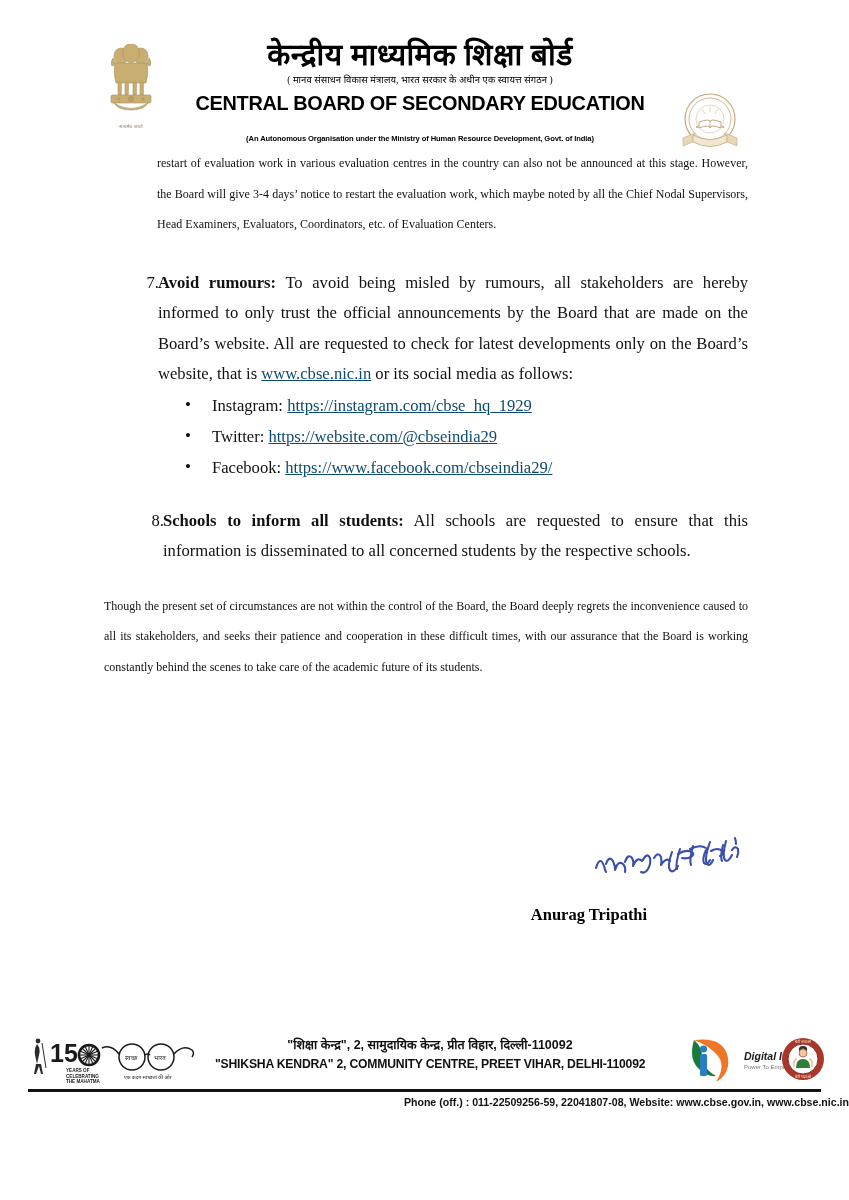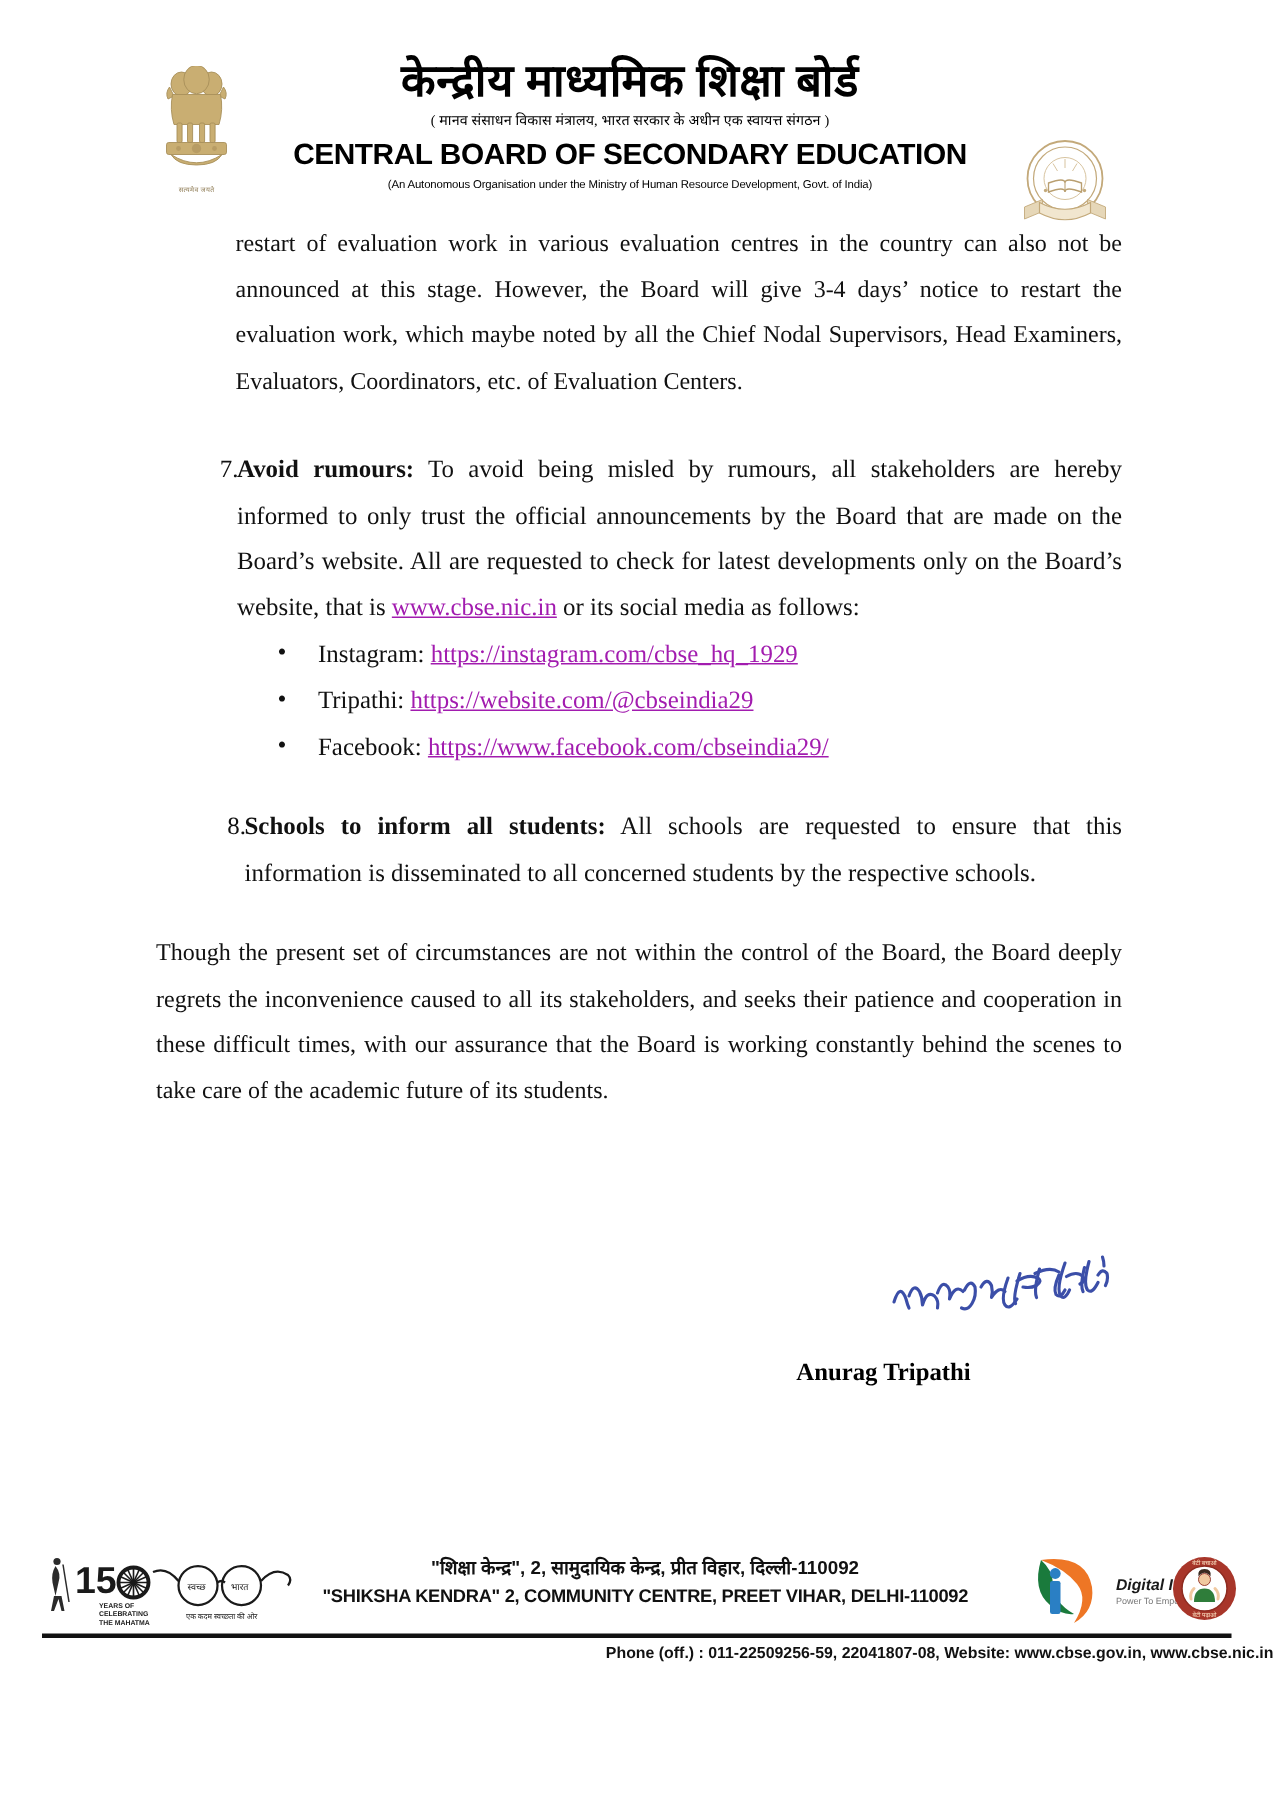--- a/index.html
+++ b/index.html
@@ -87,23 +87,23 @@
     color: #000;
     margin-top: 6px;
     letter-spacing: -0.3px;
     transform: scaleX(1.02);
     white-space: nowrap;
   }
 
   .eng-sub {
     font-family: "Liberation Sans", sans-serif;
     font-size: 7.6px;
-    font-weight: normal;
+    font-weight: bold;
     color: #000;
-    margin-top: 3px;
+    margin-top: 19px;
     letter-spacing: -0.1px;
     white-space: nowrap;
   }
 
   .emblem-right {
     position: absolute;
     left: 675px;
     top: 48px;
     width: 70px;
     height: 70px;
@@ -111,21 +111,21 @@
 
   
   .body-area {
     position: absolute;
     top: 148px;
     left: 0;
     width: 849px;
   }
 
   p.para {
-    font-size: 16px;
+    font-size: 12px;
     line-height: 30.5px;
     text-align: justify;
     color: #111;
   }
 
   .para-top {
     margin-left: 157px;
     margin-right: 101px;
   }
 
@@ -150,21 +150,21 @@
     text-align: right;
     font-size: 16.6px;
   }
 
   .item-7 { margin-left: 135px; padding-left: 23px; }
   .item-8 { margin-left: 140px; padding-left: 23px; margin-top: 23px; }
 
   .lead { font-weight: bold; }
 
   a.link, .link {
-    color: #a21caf;
+    color: #0c4a6e;
     text-decoration: underline;
   }
 
   ul.social {
     list-style: none;
     margin-left: 185px;
   }
 
   ul.social li {
     position: relative;
@@ -364,21 +364,21 @@
     <p class="para para-top">restart of evaluation work in various evaluation centres in the country can also not be announced at this stage. However, the Board will give 3-4 days’ notice to restart the evaluation work, which maybe noted by all the Chief Nodal Supervisors, Head Examiners, Evaluators, Coordinators, etc. of Evaluation Centers.</p>
 
     <div class="numlist">
 
       <div class="numitem item-7">
         <span class="num">7.</span><span class="lead">Avoid rumours:</span><span> To avoid being misled by rumours, all stakeholders are hereby informed to only trust the official announcements by the Board that are made on the Board’s website. All are requested to check for latest developments only on the Board’s website, that is </span><span class="link">www.cbse.nic.in</span><span> or its social media as follows:</span>
       </div>
 
       <ul class="social">
         <li><span>Instagram: </span><span class="link">https://instagram.com/cbse_hq_1929</span></li>
-        <li><span>Tripathi: </span><span class="link">https://website.com/@cbseindia29</span></li>
+        <li><span>Twitter: </span><span class="link">https://website.com/@cbseindia29</span></li>
         <li><span>Facebook: </span><span class="link">https://www.facebook.com/cbseindia29/</span></li>
       </ul>
 
       <div class="numitem item-8">
         <span class="num">8.</span><span class="lead">Schools to inform all students:</span><span> All schools are requested to ensure that this information is disseminated to all concerned students by the respective schools.</span>
       </div>
 
     </div>
 
     <p class="para para-close">Though the present set of circumstances are not within the control of the Board, the Board deeply regrets the inconvenience caused to all its stakeholders, and seeks their patience and cooperation in these difficult times, with our  assurance that the Board is working constantly behind the scenes to take care of the academic future of its students.</p>

